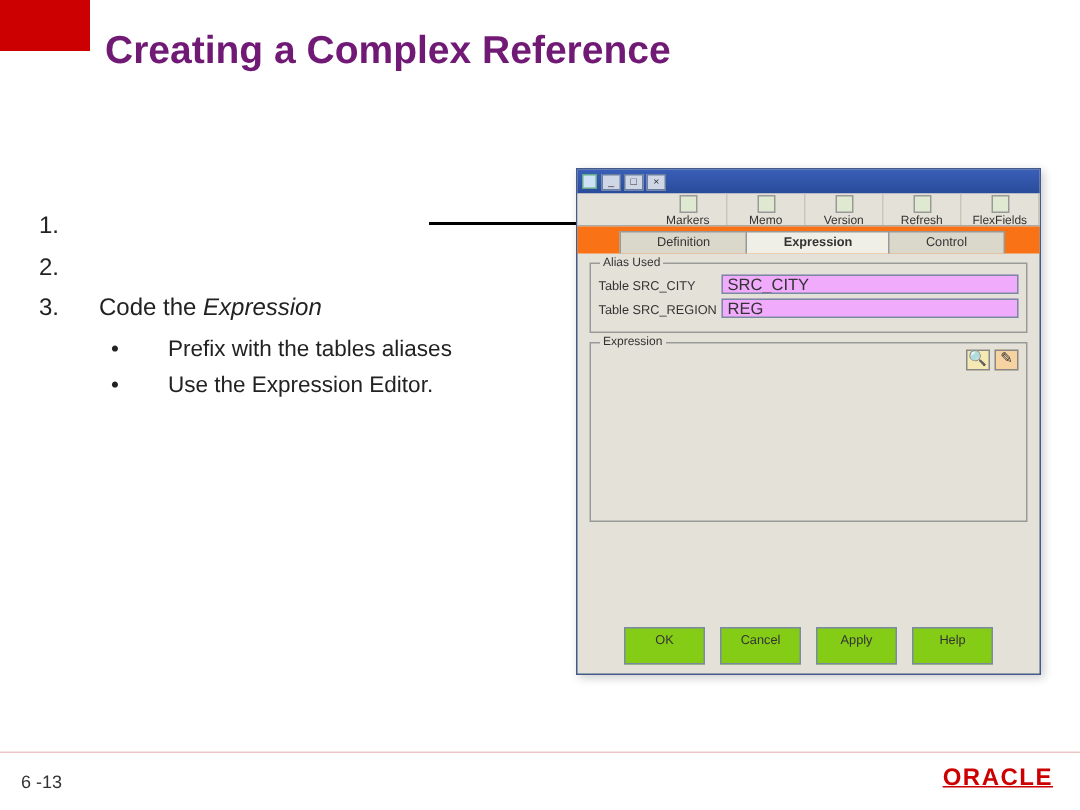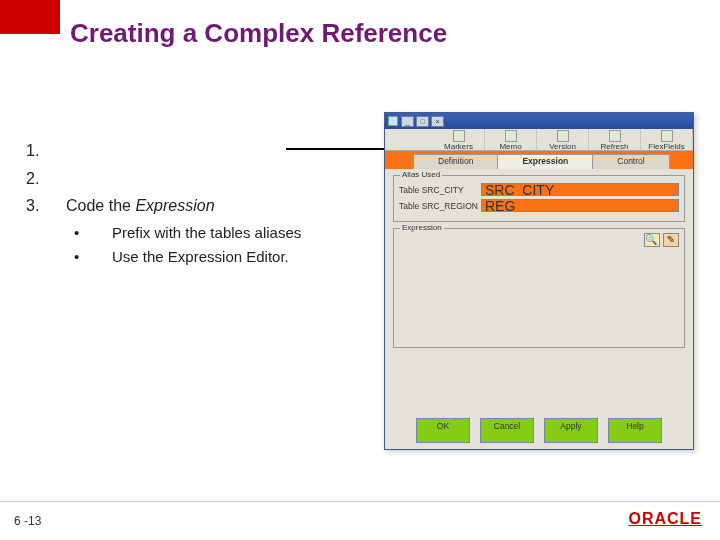--- a/index.html
+++ b/index.html
@@ -123,22 +123,22 @@
     border: 1px solid #999; background: #e4e2d8; padding: 4px 5px 6px 5px;
     margin-bottom: 6px; position: relative;
   }
   .group .glabel {
     position: absolute; top: -6px; left: 6px;
     background: #e4e2d8; padding: 0 2px; font-size: 8px;
   }
   .row { display: flex; align-items: center; margin: 3px 0; }
   .row .lbl { width: 82px; font-size: 8.5px; }
   .row .val {
-    flex: 1; height: 13px; background: #f97316; border: 1px solid #7a8aa0;
-    padding: 0 3px; font-size: 14px; line-height: 13px; overflow: hidden;
+    flex: 1; height: 13px; background: #f0abfc; border: 1px solid #7a8aa0;
+    padding: 0 3px; font-size: 11px; line-height: 13px; overflow: hidden;
   }
   .expr-group { height: 120px; }
   .expr-toolbar {
     display: flex; justify-content: flex-end; gap: 3px; margin-bottom: 2px;
   }
   .smbtn {
     width: 16px; height: 14px; border: 1px solid #888;
     background: #f2f0e5; font-size: 10px; text-align: center; line-height: 12px;
     cursor: pointer;
   }

